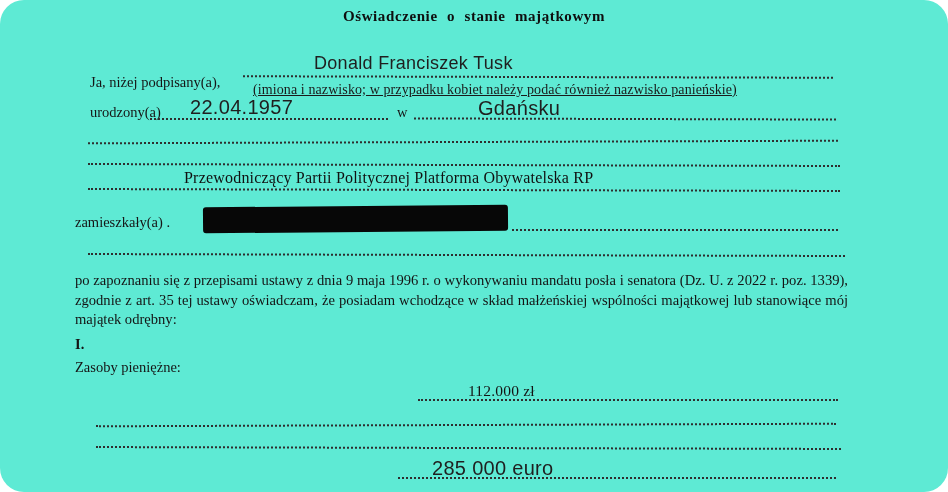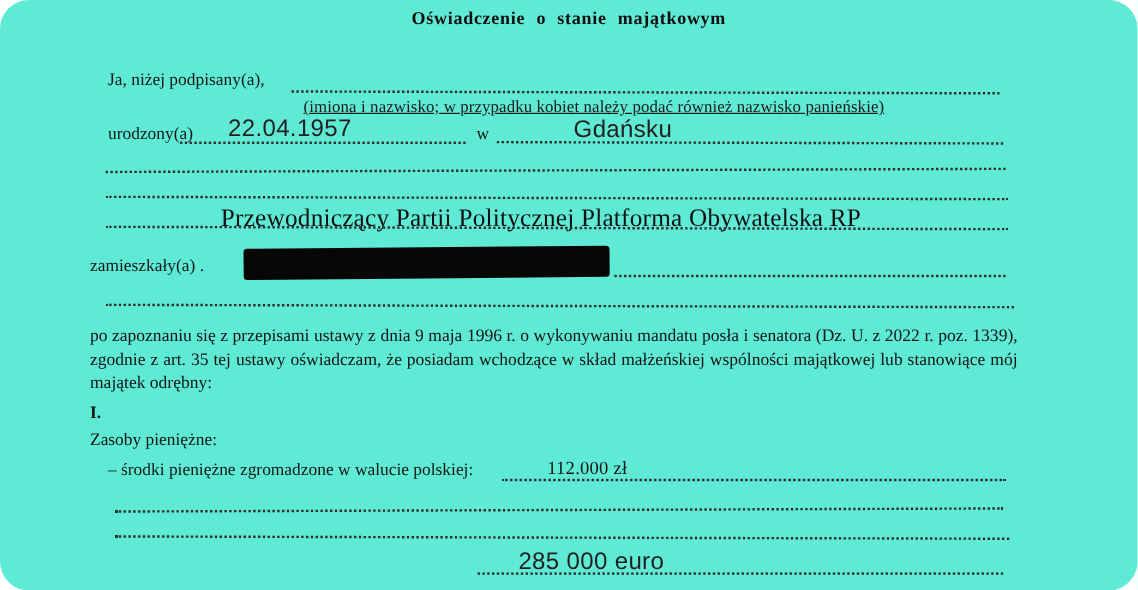--- a/index.html
+++ b/index.html
@@ -17,49 +17,50 @@
     position:absolute;left:0;top:8px;width:948px;
     text-align:center;font-weight:bold;font-size:15px;
     letter-spacing:.6px;word-spacing:5px;color:#0e0e0e;
   }
   .label{font-size:14.5px;color:#161616;}
   .hint{font-size:14px;color:#1a1a1a;letter-spacing:.1px;text-decoration:underline;}
   .fill-sans{
     font-family:"Liberation Sans", sans-serif;
     font-size:20px;color:#1f1f1f;letter-spacing:.3px;
   }
-  .fill-serif{font-size:15.5px;color:#141414;letter-spacing:.2px;}
+  .fill-serif{font-size:15.5px;color:#141414;letter-spacing:.2px;margin-left:12px;}
   .dots{
     position:absolute;height:0;
     border-bottom:2px dotted #2e2e2e;
   }
   .employment-value{
-    font-size:21px;color:#101010;letter-spacing:.2px;
+    font-size:16px;color:#101010;letter-spacing:.2px;
   }
   .redaction{
     position:absolute;background:#070707;border-radius:3px;
   }
   .paragraph{
     position:absolute;white-space:normal;
     font-size:14.6px;line-height:19.5px;text-align:justify;color:#141414;
   }
   .section-number{font-size:14.5px;font-weight:bold;}
   .section-heading{font-size:14.5px;}
   .tilt-a{transform:rotate(.15deg);}
   .tilt-b{transform:rotate(-.2deg);}
 </style>
 </head>
 <body>
 
 <div class="page">
 
   <div class="title">Oświadczenie o stanie majątkowym</div>
 
-  <div class="abs label" style="left:90px;top:59px">Ja, niżej podpisany(a),</div>
+  <div class="abs label" style="left:90px;top:74px">Ja, niżej podpisany(a),</div>
   <div class="dots tilt-a" style="left:243px;top:76px;width:590px"></div>
+  <div class="abs fill-sans" style="left:314px;top:53px;font-size:18px">Donald Franciszek Tusk</div>
   <div class="abs hint" style="left:253px;top:82px">(imiona i nazwisko; w przypadku kobiet należy podać również nazwisko panieńskie)</div>
 
   <div class="abs label" style="left:90px;top:104px">urodzony(a)</div>
   <div class="dots" style="left:150px;top:118px;width:238px"></div>
   <div class="abs fill-sans" style="left:190px;top:96px">22.04.1957</div>
   <div class="abs label" style="left:397px;top:104px">w</div>
   <div class="dots tilt-a" style="left:414px;top:118px;width:422px"></div>
   <div class="abs fill-sans" style="left:478px;top:97px">Gdańsku</div>
 
   <div class="dots tilt-b" style="left:88px;top:141px;width:750px"></div>
@@ -72,21 +73,20 @@
   <div class="redaction" style="left:203px;top:206px;width:305px;height:26px;transform:rotate(-0.5deg)"></div>
   <div class="dots" style="left:512px;top:229px;width:326px"></div>
 
   <div class="dots tilt-a" style="left:88px;top:254px;width:757px"></div>
 
   <div class="paragraph" style="left:75px;top:271px;width:773px">po zapoznaniu się z przepisami ustawy z dnia 9 maja 1996 r. o wykonywaniu mandatu posła i senatora (Dz. U. z 2022 r. poz. 1339), zgodnie z art. 35 tej ustawy oświadczam, że posiadam wchodzące w skład małżeńskiej wspólności majątkowej lub stanowiące mój majątek odrębny:</div>
 
   <div class="abs section-number" style="left:75px;top:336px">I.</div>
   <div class="abs section-heading" style="left:75px;top:359px">Zasoby pieniężne:</div>
 
-  <div class="abs label" style="left:90px;top:384px">– środki pieniężne zgromadzone w walucie polskiej:</div>
   <div class="dots" style="left:418px;top:399px;width:420px"></div>
   <div class="abs fill-serif" style="left:456px;top:382px">112.000 zł</div>
 
   <div class="dots tilt-b" style="left:96px;top:424px;width:740px"></div>
   <div class="dots tilt-a" style="left:96px;top:447px;width:745px"></div>
 
   <div class="dots" style="left:398px;top:477px;width:438px"></div>
   <div class="abs fill-sans" style="left:432px;top:457px">285 000 euro</div>
 
 </div>

